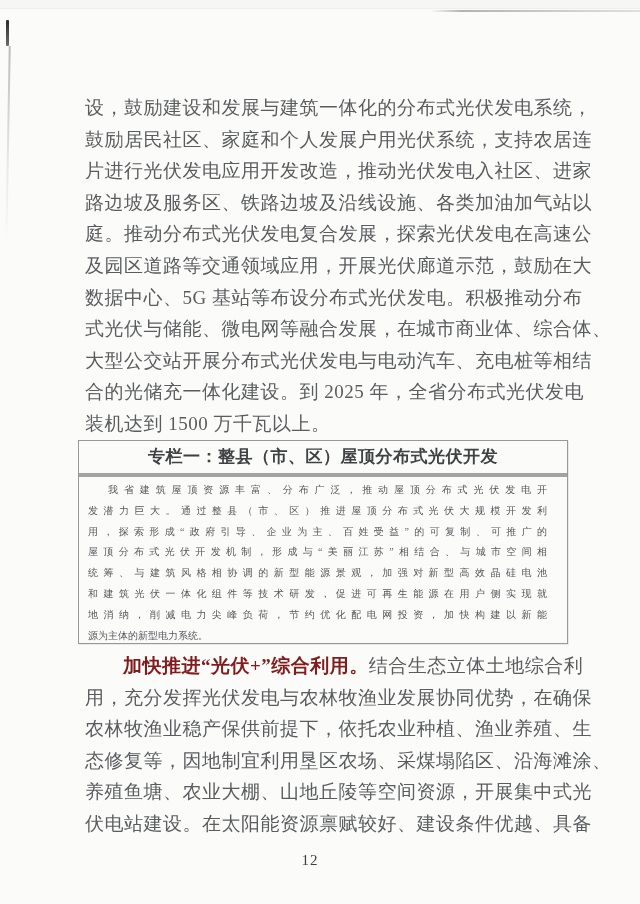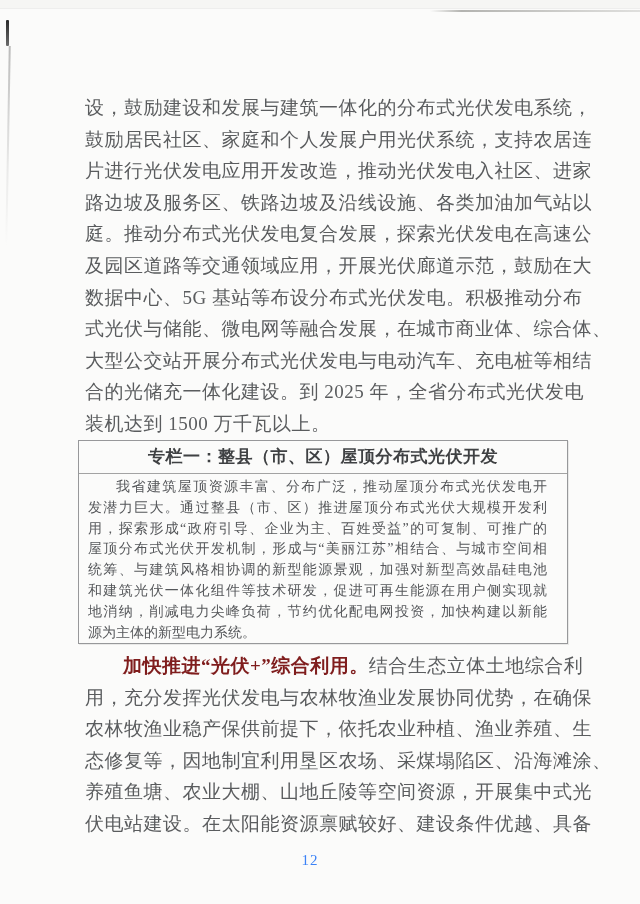--- a/index.html
+++ b/index.html
@@ -62,42 +62,42 @@
     border:1px solid #97989a;
     box-sizing:border-box;
     background:#fbfbfa;
     box-shadow:1px 1px 0 rgba(0,0,0,.07);
   }
   .colbox-title{
     height:32px;line-height:32px;
     text-align:center;
     font-size:17px;font-weight:700;
     color:#3f4143;
-    border-bottom:1px solid #a3a3a3;
+    border-bottom:4px solid #a3a3a3;
     letter-spacing:.5px;
   }
   .colbox-body{
     padding:3px 20px 0 9px;
-    font-size:14px;line-height:20.8px;
+    font-size:10px;line-height:20.8px;
     color:#55575a;
   }
   .colbox-body .tline{
     text-align:justify;
     text-align-last:justify;
     white-space:nowrap;
   }
   .colbox-body div.tline:first-of-type{text-indent:2em;}
   .colbox-body div.tline:last-child{
     text-align-last:left;white-space:normal;
   }
   
   .page-number{
     position:absolute;left:0;top:844px;width:620px;
     text-align:center;
-    font-size:15px;color:#3b82f6;
+    font-size:15px;color:#404040;
     letter-spacing:1px;
   }
 </style>
 </head>
 <body>
 
 <div class="page">
 
   <div class="art art-tl"></div>
   <div class="art art-left-line"></div>

